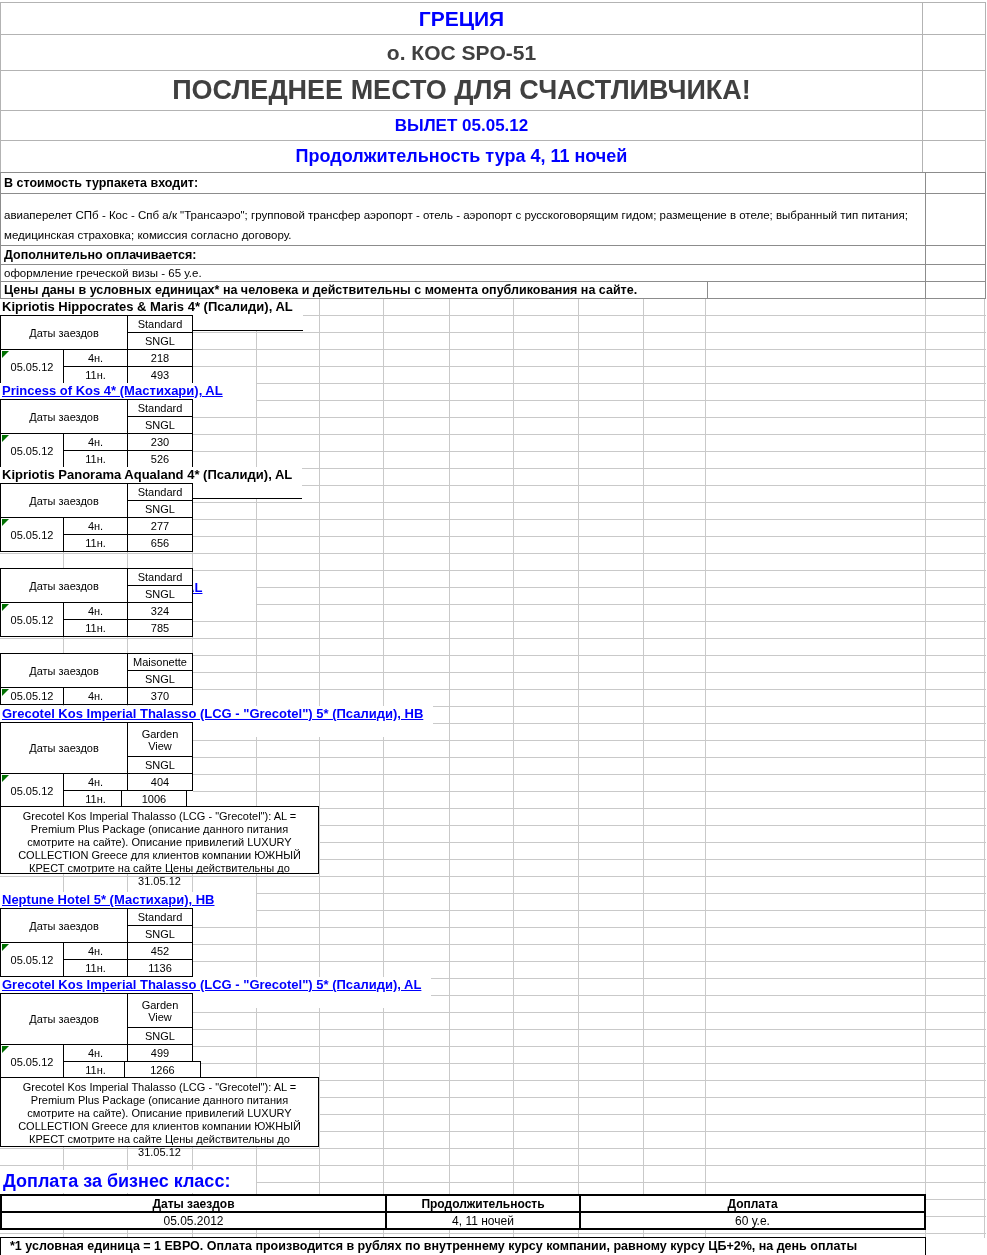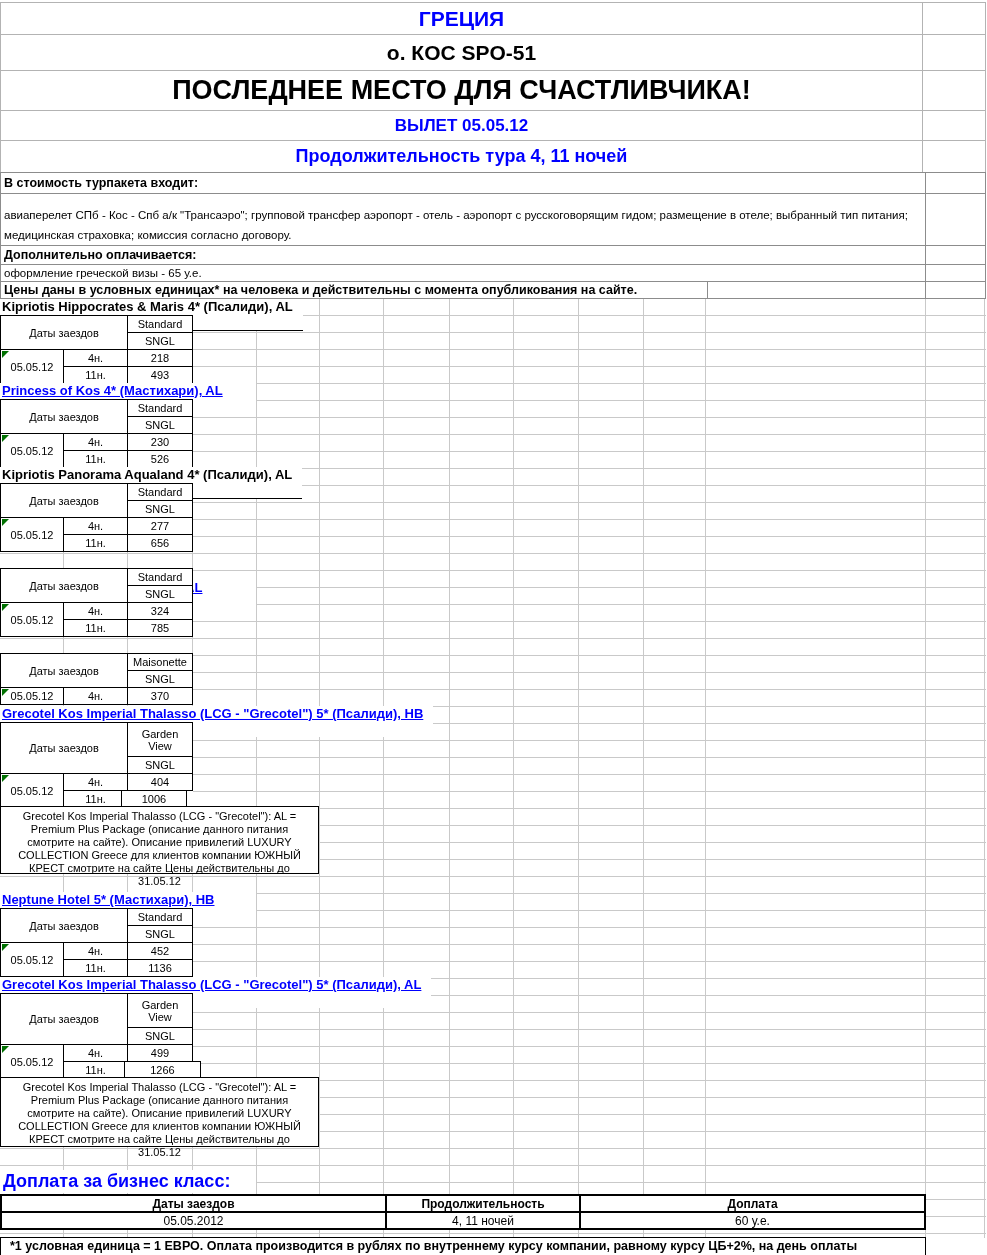--- a/index.html
+++ b/index.html
@@ -24,21 +24,21 @@
     background-size:1px 100%,1px 100%,1px 100%,1px 100%,1px 100%,1px 100%,1px 100%,1px 100%,1px 100%,1px 100%,1px 100%,1px 100%,1px 100%,100% 17px;
     background-position:63px 0,127px 0,192px 0,256px 0,319px 0,383px 0,449px 0,513px 0,578px 0,643px 0,705px 0,925px 0,984px 0,0 0;
   }
   
   .hrow {
     position:absolute; left:0; width:923px; background:#fff;
     border:1px solid #b3b3b3; display:flex; align-items:center; justify-content:center;
     text-align:center; font-weight:bold;
   }
   .side { position:absolute; background:#fff; border:1px solid #b3b3b3; }
-  .blue { color:#0000ff; } .red { color:#000000; }
+  .blue { color:#0000ff; } .red { color:#404040; }
   
   .irow {
     position:absolute; left:0; width:926px; background:#fff;
     border:1px solid #8c8c8c; font-size:12px; padding-left:3px;
   }
   .irow.bold { font-weight:bold; font-size:12.5px; }
   
   .title-row { position:absolute; left:0; height:16px; line-height:15px; font-size:13px; font-weight:bold; white-space:nowrap; }
   .title-row .mask { display:inline-block; background:#fff; padding:0 10px 16px 2px; min-width:256px; }
   .title-row .mask.black-title { border-bottom:1px solid #000; }

